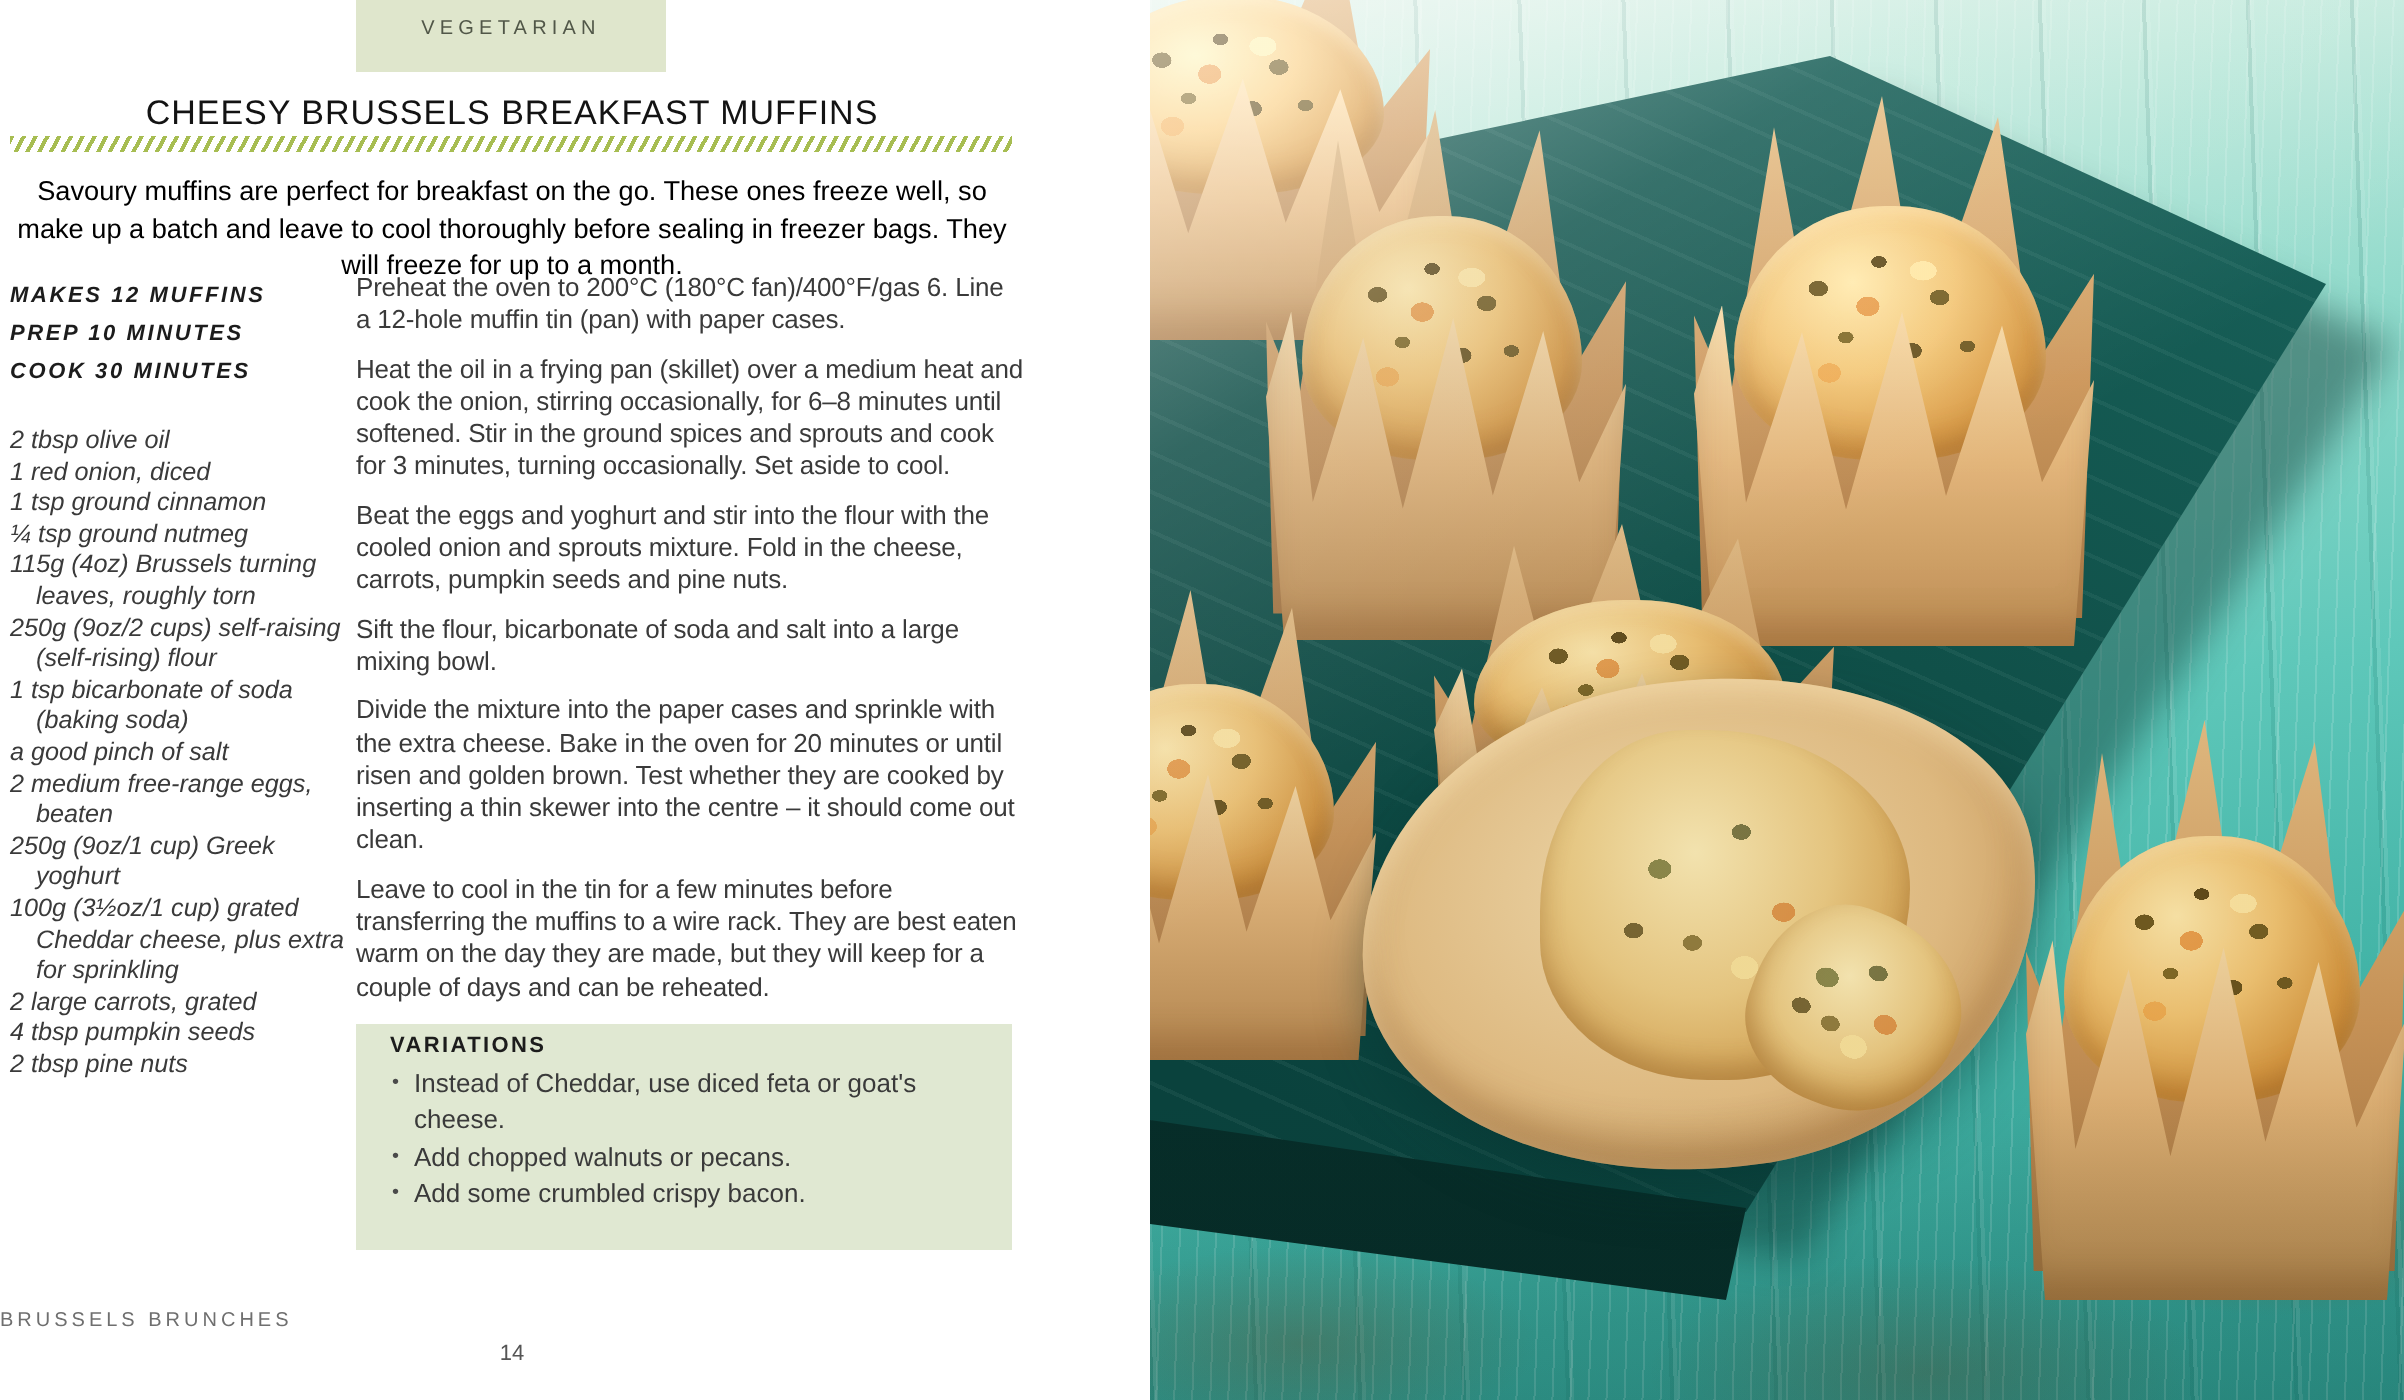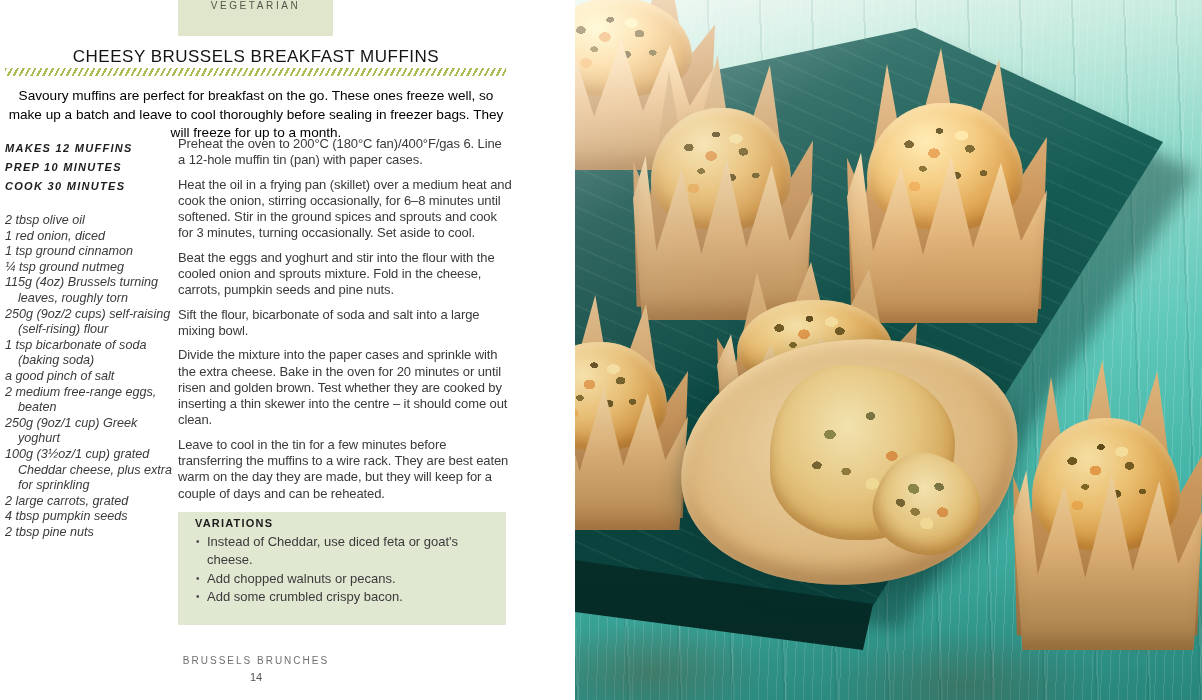--- a/index.html
+++ b/index.html
@@ -3,21 +3,21 @@
 <meta charset="utf-8">
 <style>
   html,body{margin:0;padding:0;background:#ffffff;}
   body{width:1202px;height:700px;position:relative;overflow:hidden;
        font-family:"Liberation Sans","DejaVu Sans",sans-serif;color:#3a3a3a;}
 
   
   .page-left{position:absolute;left:0;top:0;width:575px;height:700px;background:#ffffff;}
 
   .veg-tag{position:absolute;left:178px;top:0;width:155px;height:36px;background:#dfe6cc;
-           display:flex;align-items:flex-start;justify-content:center;padding-bottom:7px;
+           display:flex;align-items:center;justify-content:center;padding-bottom:7px;
            box-sizing:border-box;font-size:10px;letter-spacing:2.6px;color:#515748;}
 
   .title{position:absolute;left:0;top:47px;width:512px;text-align:center;
          font-size:17px;font-weight:400;letter-spacing:.5px;color:#131313;}
 
   .hatch{position:absolute;left:5px;top:68px;width:501px;height:8px;
          background:repeating-linear-gradient(118deg,#a7bd52 0,#a7bd52 2px,#ffffff 2px,#ffffff 5.2px);}
 
   .intro{position:absolute;left:2px;top:87px;width:508px;text-align:center;
          font-size:13.6px;line-height:18.5px;color:#000000;}
@@ -29,21 +29,21 @@
 
   .main-col{position:absolute;left:178px;top:136px;width:334px;}
   .method-p{font-size:13px;line-height:16.3px;color:#3a3a3a;margin:0 0 8px 0;letter-spacing:-.1px;}
 
   .variations{margin-top:10px;width:328px;box-sizing:border-box;background:#e0e8d2;
               padding:5px 14px 18px 17px;}
   .var-title{font-size:11px;font-weight:700;letter-spacing:1.2px;color:#1c1c1c;margin-bottom:4px;}
   .var-item{font-size:13px;line-height:18.5px;color:#3a3a3a;padding-left:12px;position:relative;}
   .var-item::before{content:"\2022";position:absolute;left:1px;top:0;font-size:10px;color:#4a4a4a;}
 
-  .footer-chapter{position:absolute;left:0;top:655px;width:512px;text-align:center;
+  .footer-chapter{position:absolute;left:0;top:655px;width:512px;
                   font-size:10px;letter-spacing:2px;color:#6f6f6f;}
   .footer-page{position:absolute;left:0;top:671px;width:512px;text-align:center;
                font-size:11px;color:#555;}
 
   
   .photo{position:absolute;left:575px;top:0;width:627px;height:700px;overflow:hidden;}
 
   .table-bg{position:absolute;inset:0;
     background:
       radial-gradient(170px 70px at 12% 96%,rgba(115,74,38,.30),transparent 70%),

